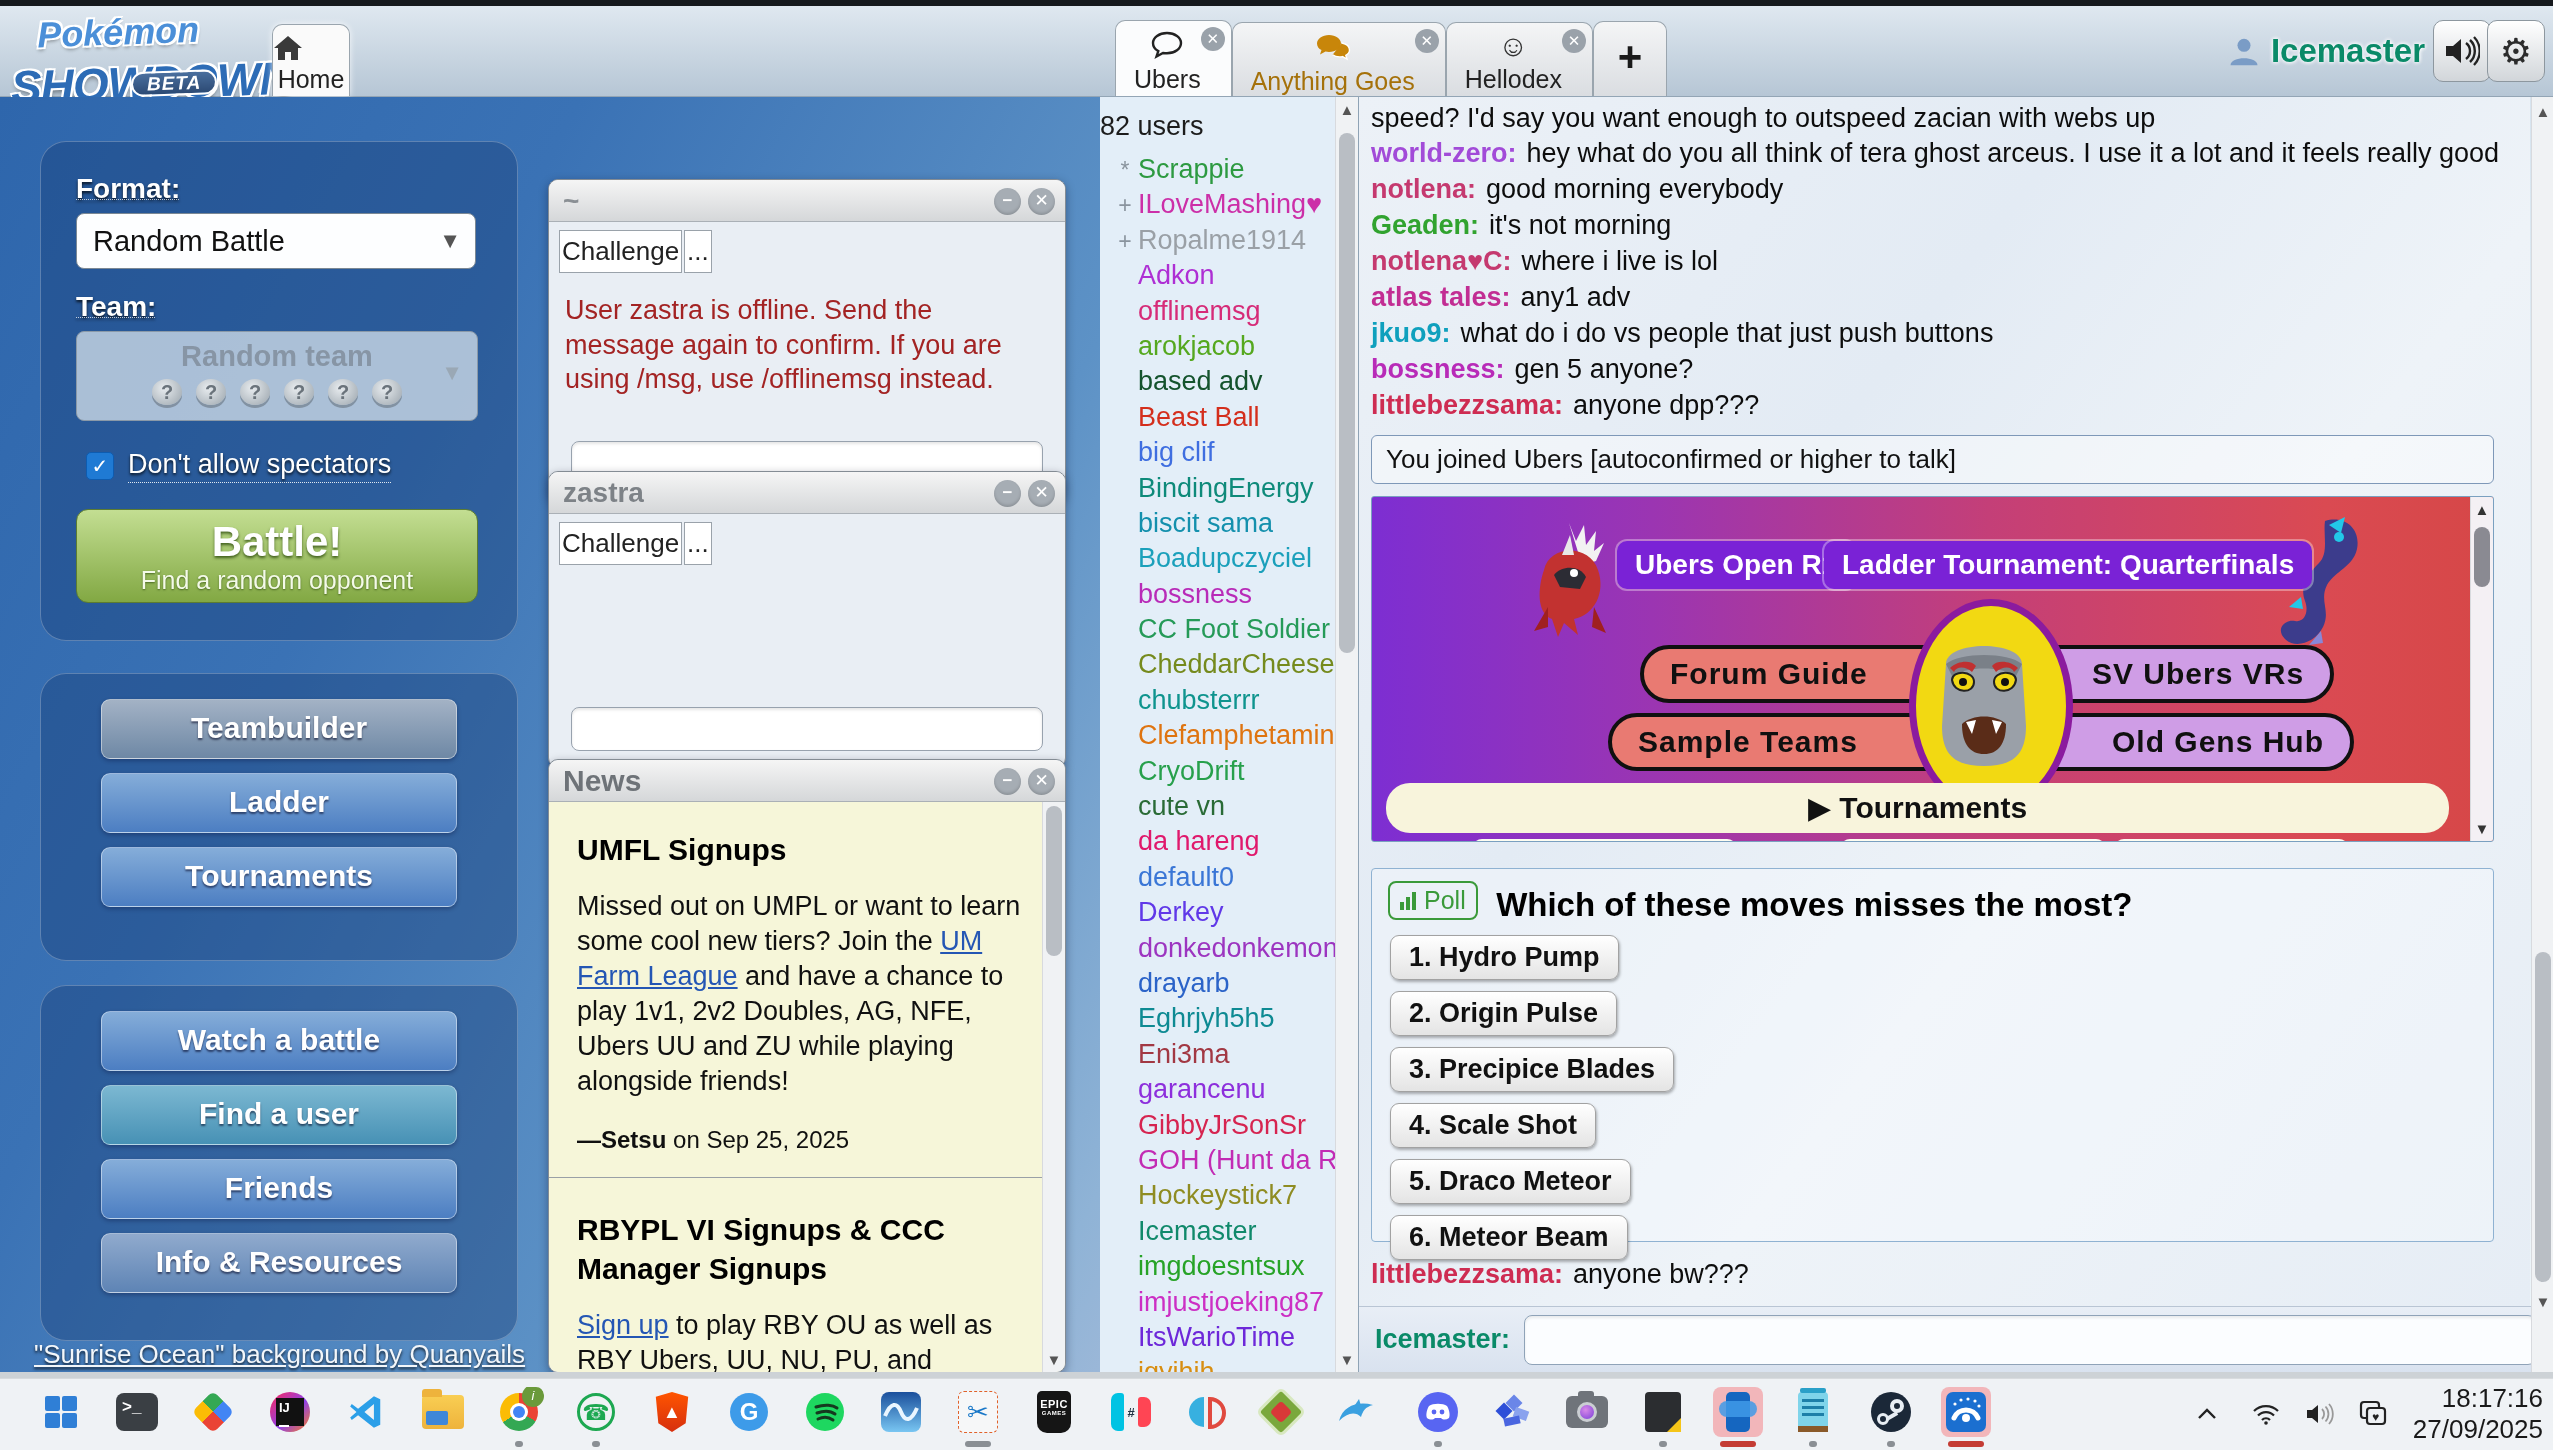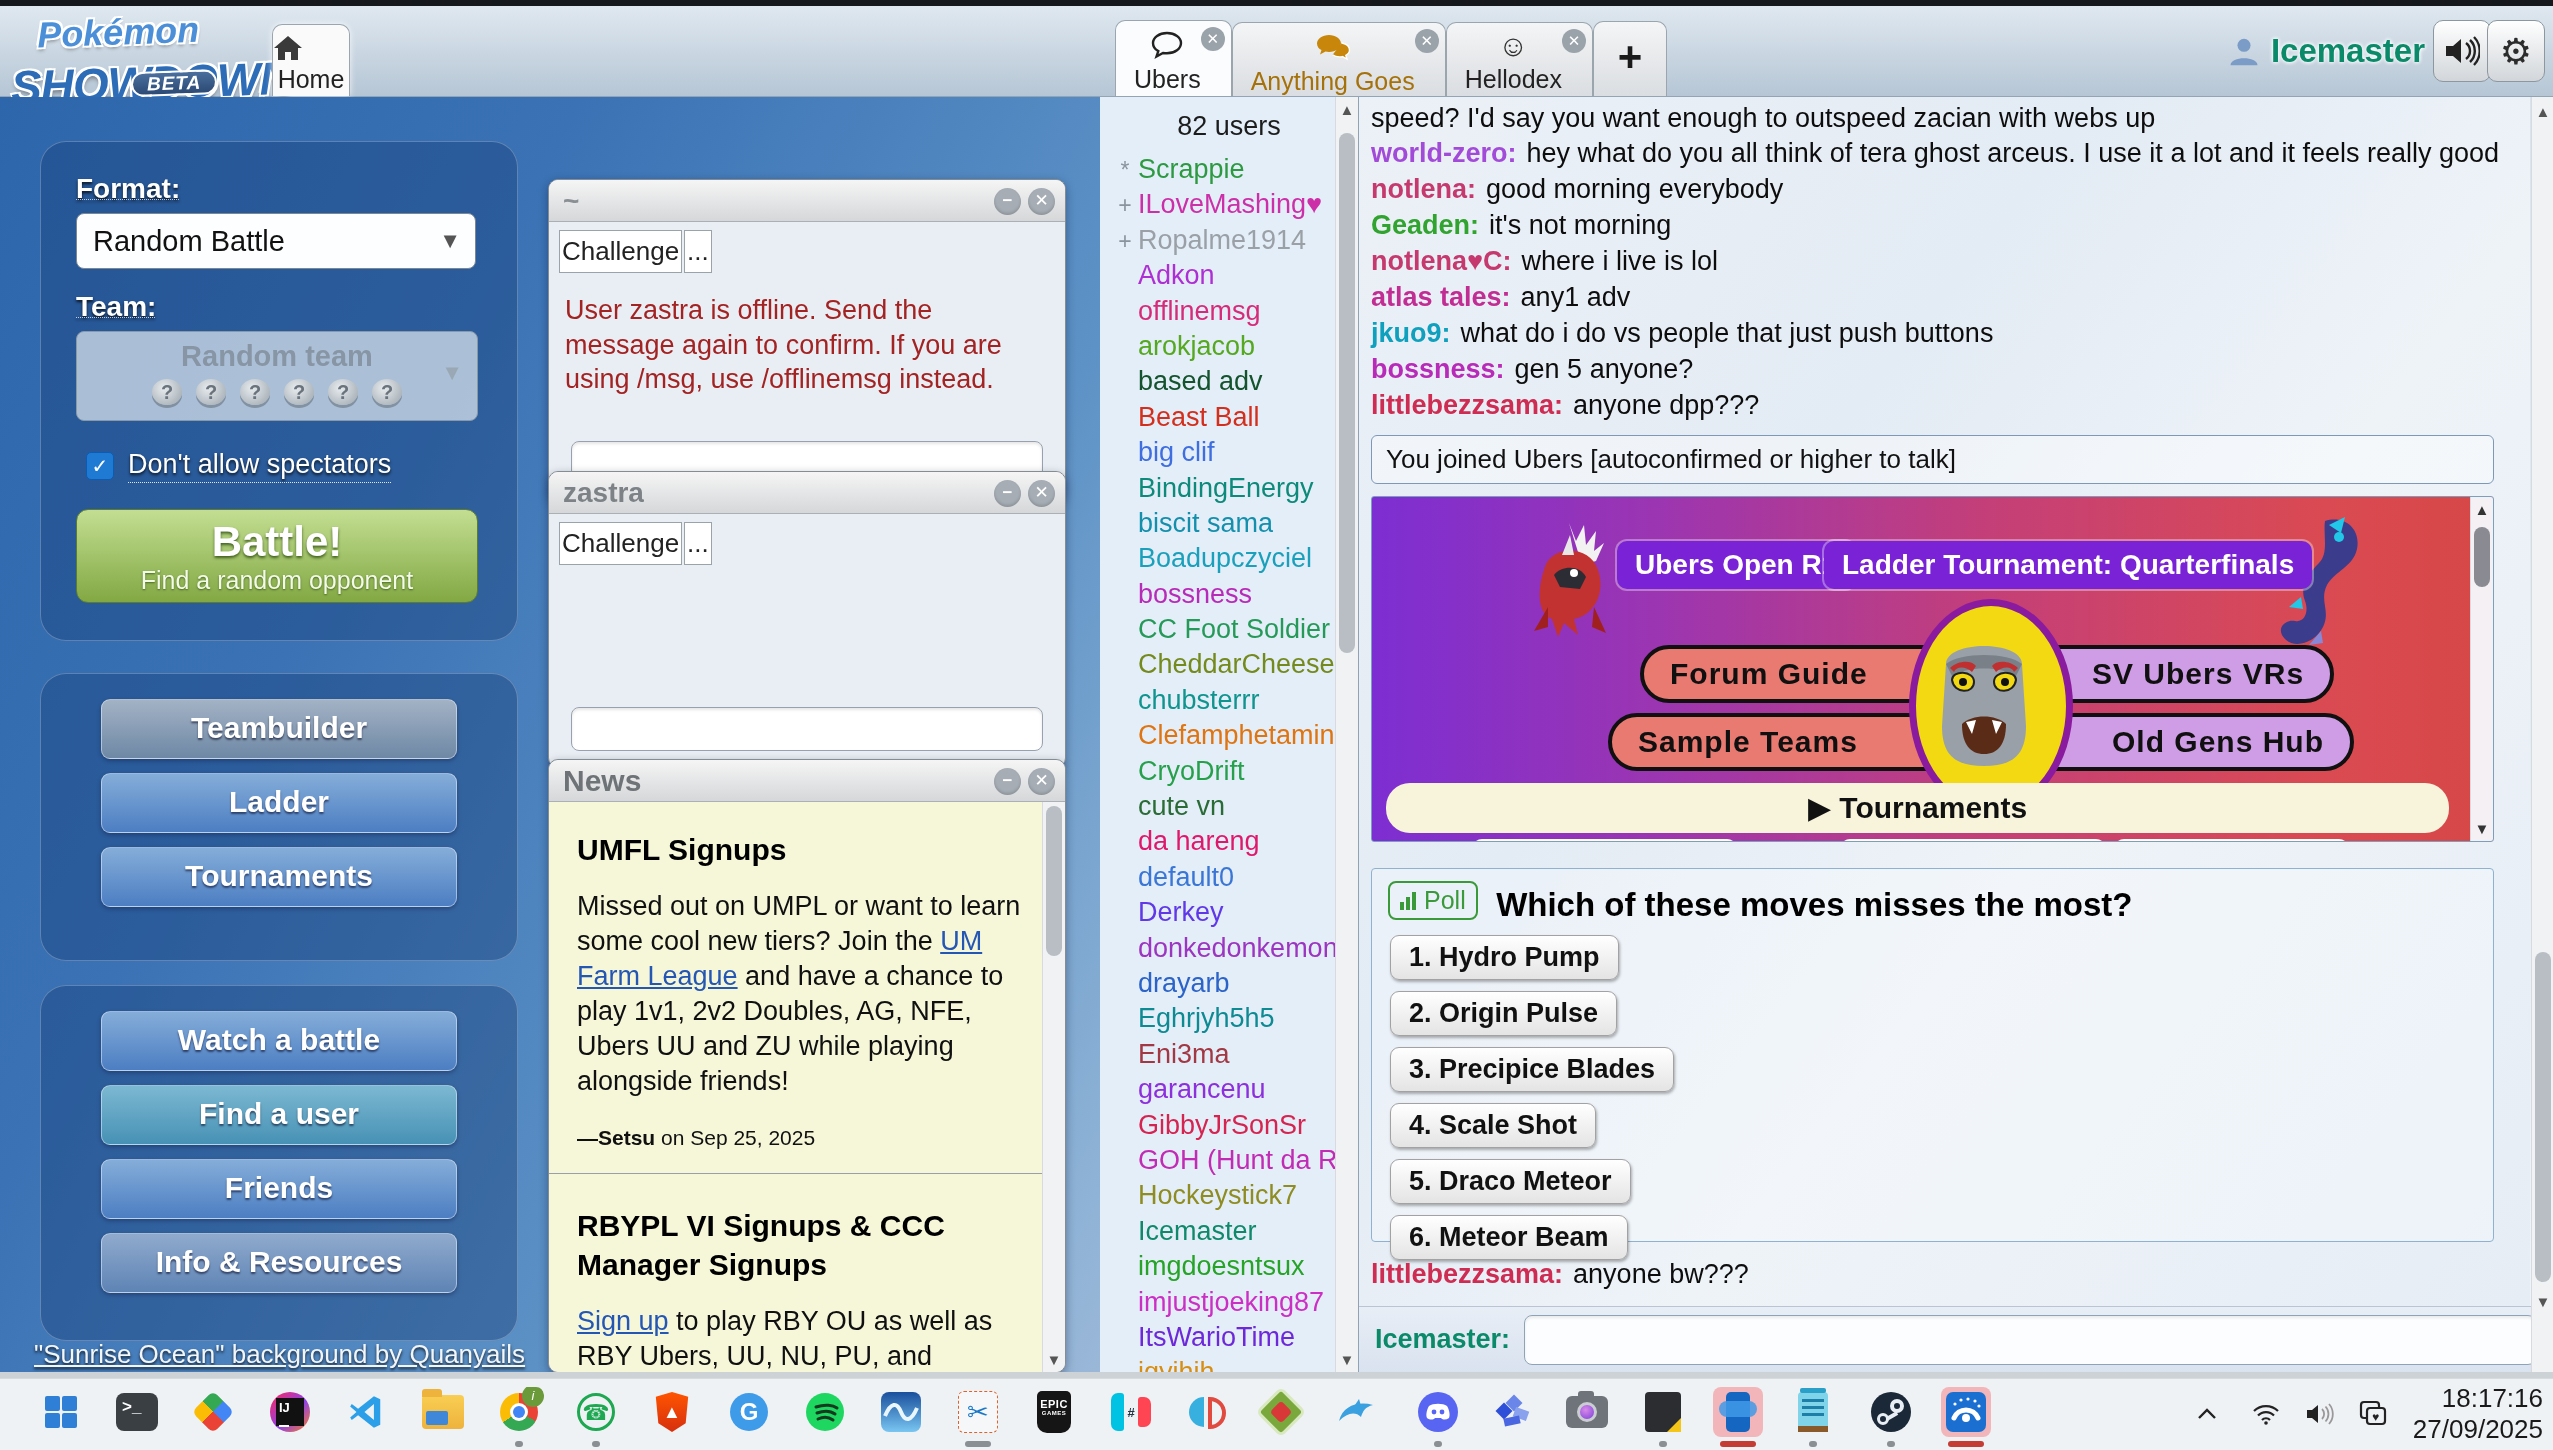--- a/index.html
+++ b/index.html
@@ -69,29 +69,29 @@
   .pinput{margin:10px auto 16px auto;width:470px;height:42px;background:#fff;border:1px solid #98a2ae;border-radius:8px;box-shadow:inset 0 2px 3px rgba(0,0,0,.1)}
   #pop1{top:82px}
   #pop2{top:374px}
   #pop2 .pspace{height:132px}
   
   #news{top:662px;height:612px;overflow:hidden}
   #news .bd{background:#f6f6d9;height:570px;overflow:hidden;border-radius:0 0 9px 9px;position:relative}
   #news .art{padding:20px 40px 18px 28px;font-size:27px;line-height:1.3;color:#101010}
   #news h3{margin:8px 0 20px 0;font-size:30px;color:#000}
   #news a{color:#2456b4;text-decoration:underline}
-  #news .byline{margin-top:24px;font-size:21px}
+  #news .byline{margin-top:24px;font-size:24px}
   #news .sep{border-top:1px solid #9aa0a6;margin:4px 0}
   
   .sbv{position:absolute;background:#f0f2f4;border-left:1px solid #d8dade}
   .sbv .ar{position:absolute;left:0;width:100%;text-align:center;color:#555;font-size:15px}
   .sbv .th{position:absolute;left:3px;right:3px;background:#b9bec4;border-radius:8px}
   
   #ulist{position:absolute;left:1100px;top:0;width:258px;height:1275px;background:#e3eef8;border-right:1px solid #8fa3b5;overflow:hidden}
-  #ulhead{text-align:center;font-size:27px;color:#1c1c1c;padding:14px 0 10px 0}
+  #ulhead{font-size:27px;color:#1c1c1c;padding:14px 0 10px 0}
   .u{height:35.4px;line-height:35.4px;padding-left:12px;font-size:27px;white-space:nowrap;overflow:hidden}
   .u i{font-style:normal;color:#8a949e;display:inline-block;width:26px;font-size:23px;text-align:center}
   
   #chat{position:absolute;left:1359px;top:0;width:1171px;height:1209px;overflow:hidden;background:linear-gradient(128deg,#ecf1f7 0%,#e3ebf4 35%,#eef3f8 60%,#e6edf5 100%)}
   .msg{font-size:27px;line-height:36px;color:#0d0d0d;padding-left:12px;white-space:nowrap}
   .msg b{margin-right:10px}
   .msg b::after{content:":"}
   #leadline{font-size:27px;line-height:34px;color:#0d0d0d;padding:4px 0 0 12px}
   #joinbox{margin:12px 36px 0 12px;border:1px solid #7e98b8;border-radius:6px;padding:8px 14px;font-size:26px;color:#111;background:rgba(255,255,255,.4)}
   

